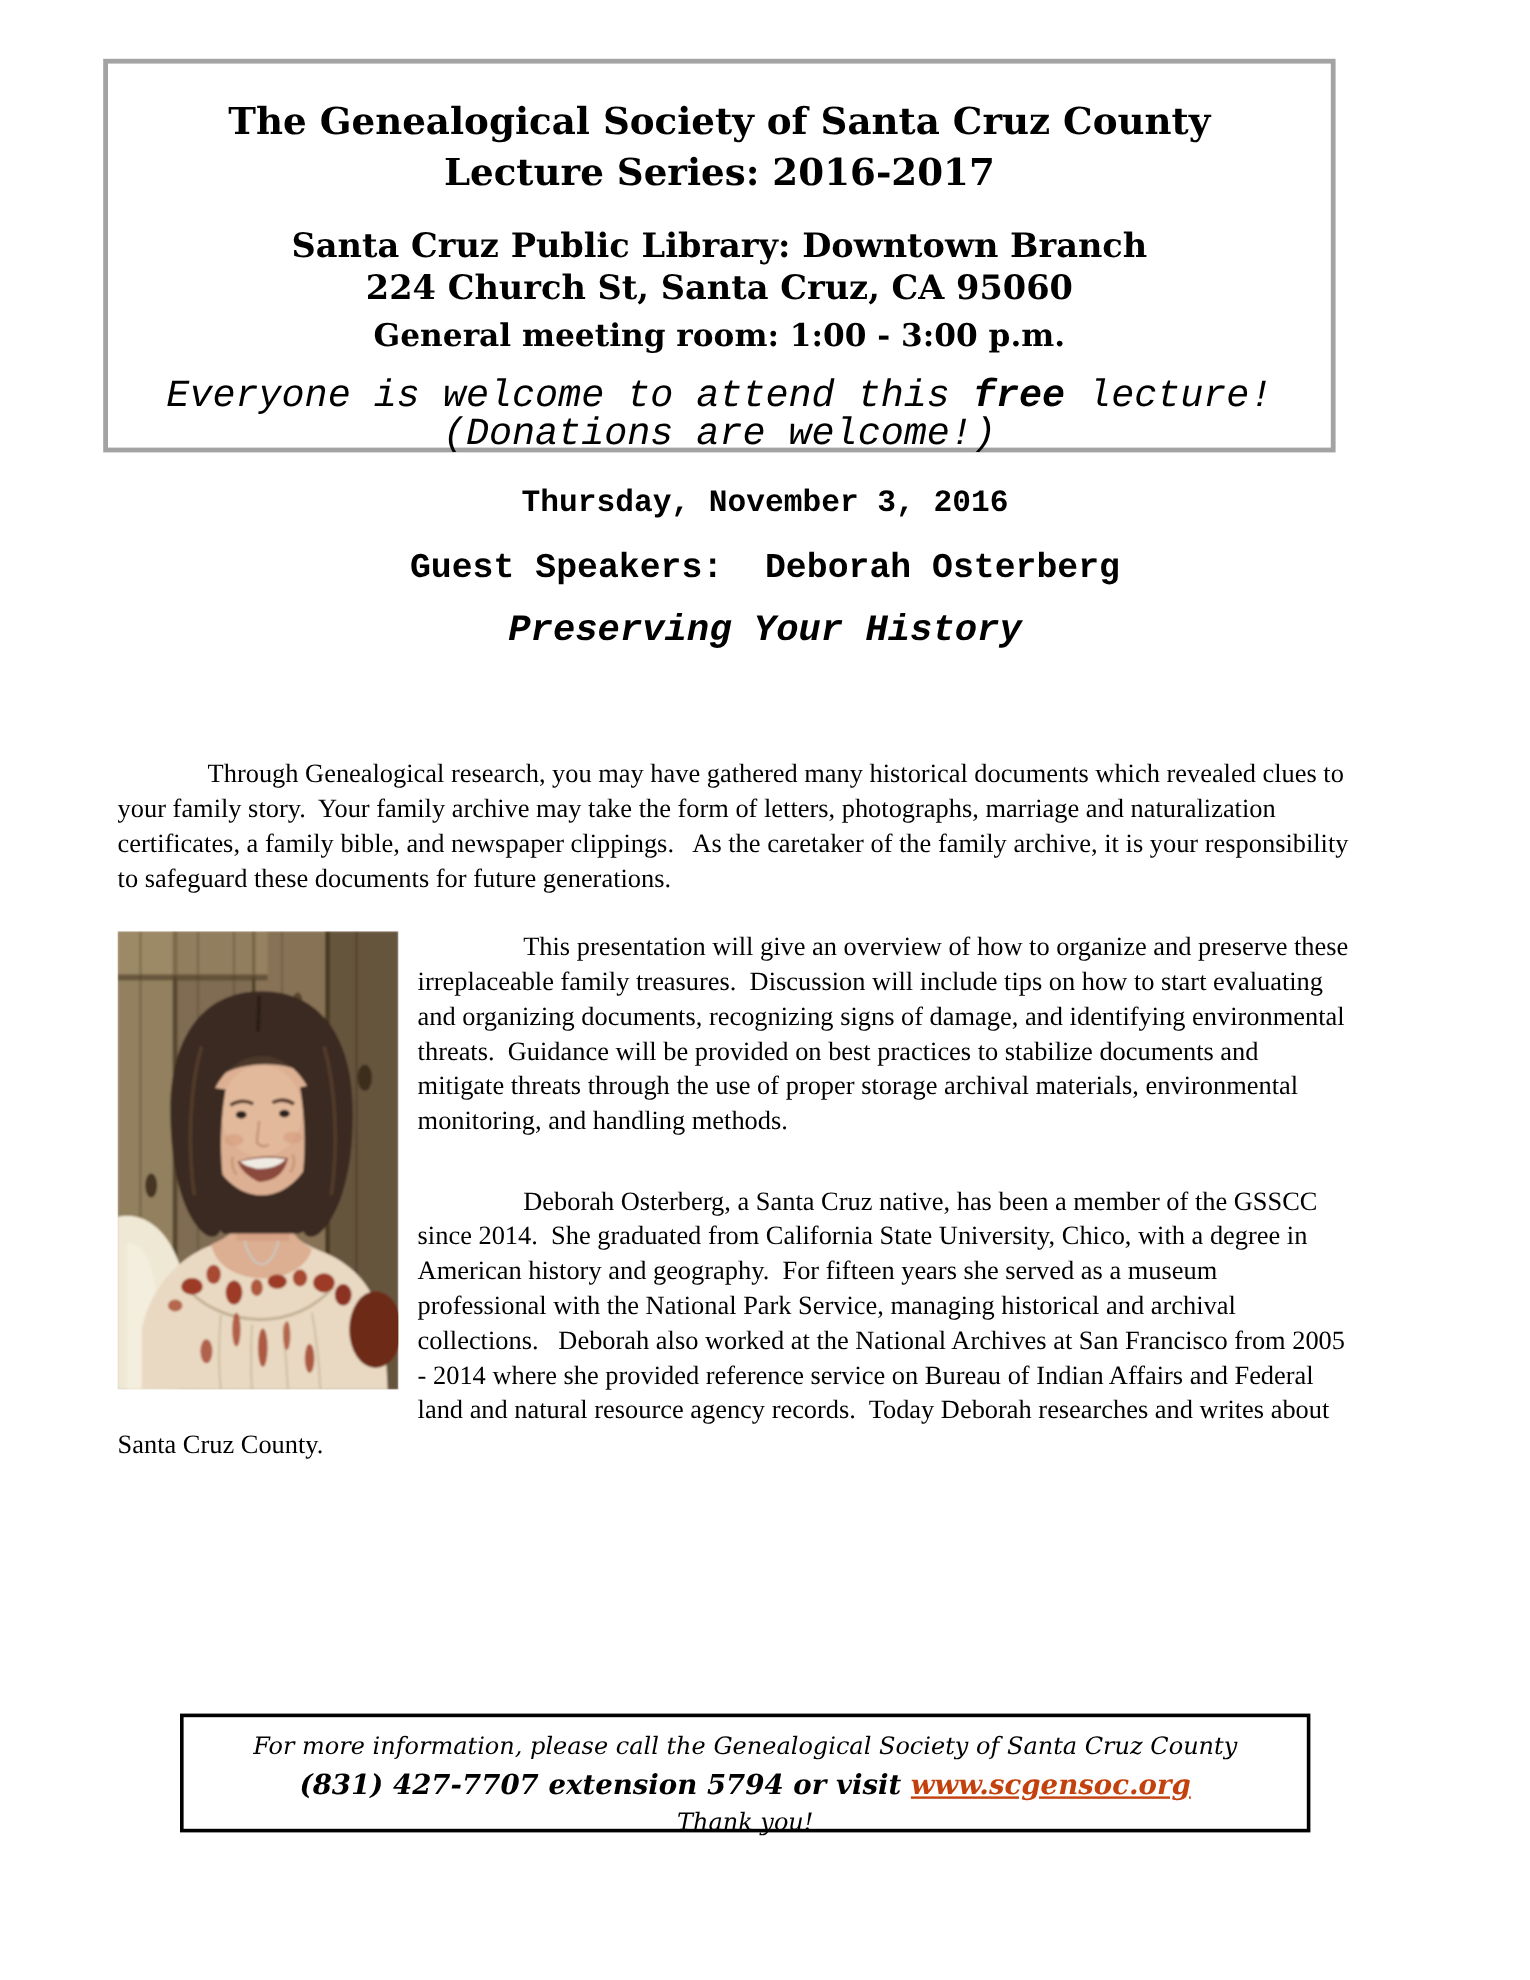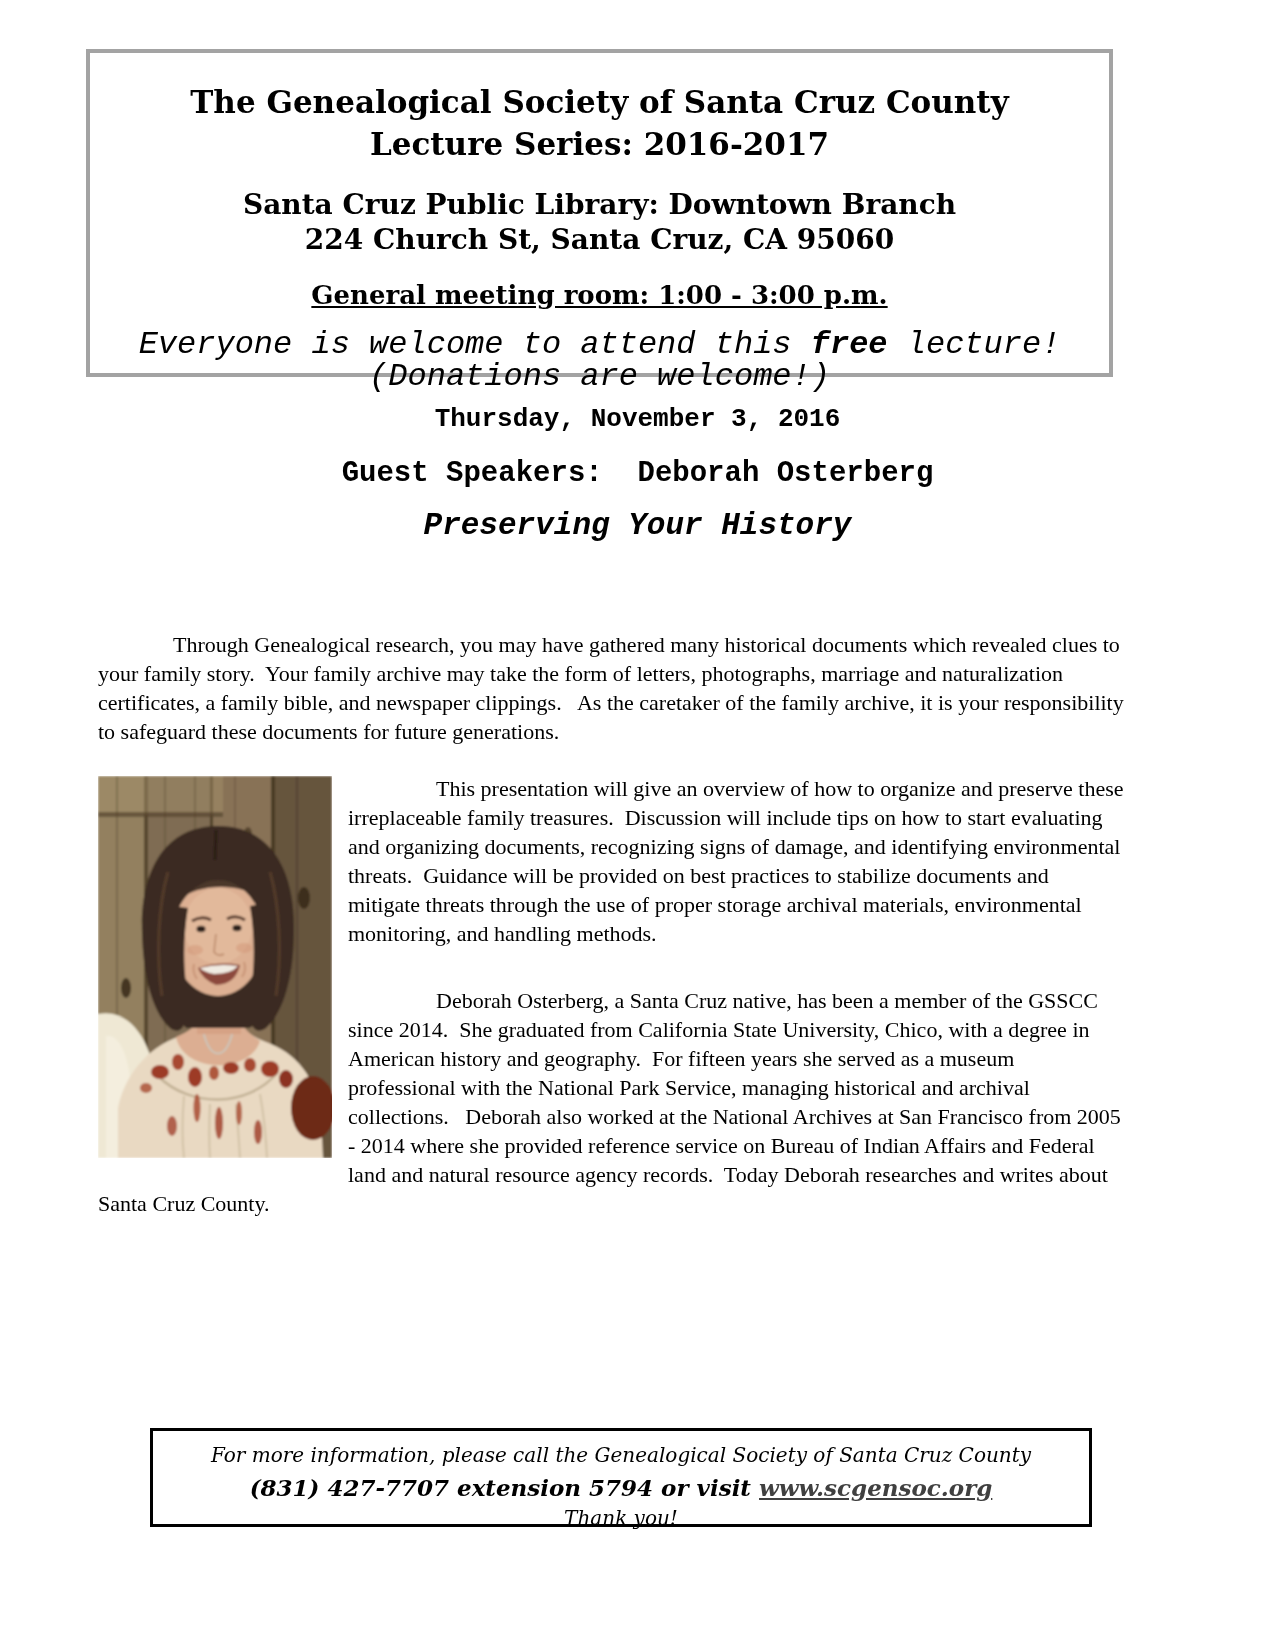--- a/index.html
+++ b/index.html
@@ -28,26 +28,25 @@
     line-height: 42px;
   }
   .hb-venue {
     margin-top: 22px;
     font-family: "DejaVu Serif", serif;
     font-weight: bold;
     font-size: 28px;
     line-height: 35px;
   }
   .hb-room {
-    margin-top: 22px;
+    margin-top: 7px;
     font-family: "DejaVu Serif", serif;
     font-weight: bold;
     font-size: 26px;
     line-height: 32px;
-    text-decoration: underline;
   }
   .hb-welcome {
     margin-top: 18px;
     font-family: Liberation Mono, monospace;
     font-style: italic;
     font-size: 32px;
     line-height: 32px;
     white-space: pre-wrap;
   }
   .hb-welcome .free { font-weight: bold; }
@@ -90,21 +89,21 @@
     width: 942px; height: 99px;
     border: 3px solid #000;
     text-align: center;
     font-family: "DejaVu Serif", serif;
     font-style: italic;
   }
   .fb-line1 { margin-top: 10px; font-size: 20px; line-height: 28px; }
   .fb-line2 { margin-top: 4px;  font-size: 23px; line-height: 30px; font-weight: bold; white-space: pre-wrap; }
   .fb-line3 { margin-top: 2px;  font-size: 20px; line-height: 26px; }
   .site-link {
-    color: #404040;
+    color: #c2410c;
     text-decoration: underline;
     font-weight: bold;
     font-style: italic;
     cursor: pointer;
   }
 </style>
 </head>
 <body>
 
 <div class="page">

